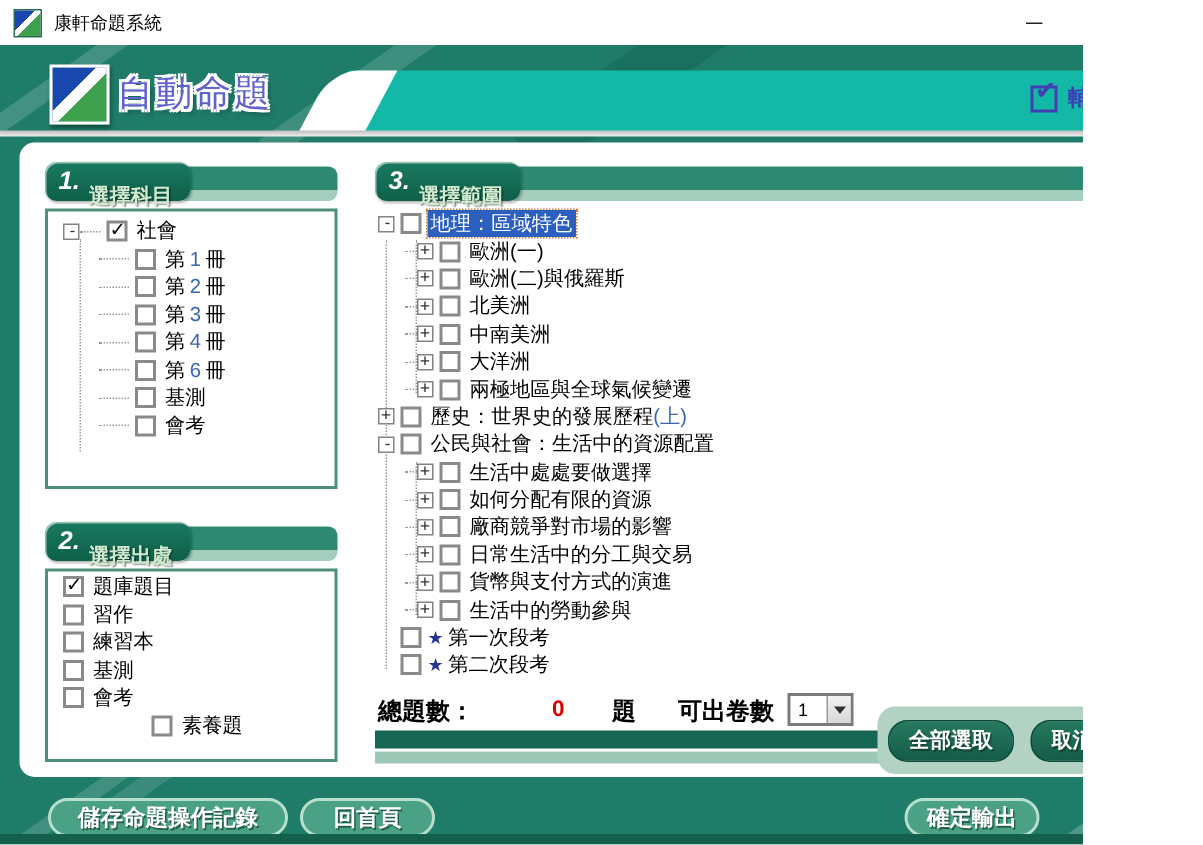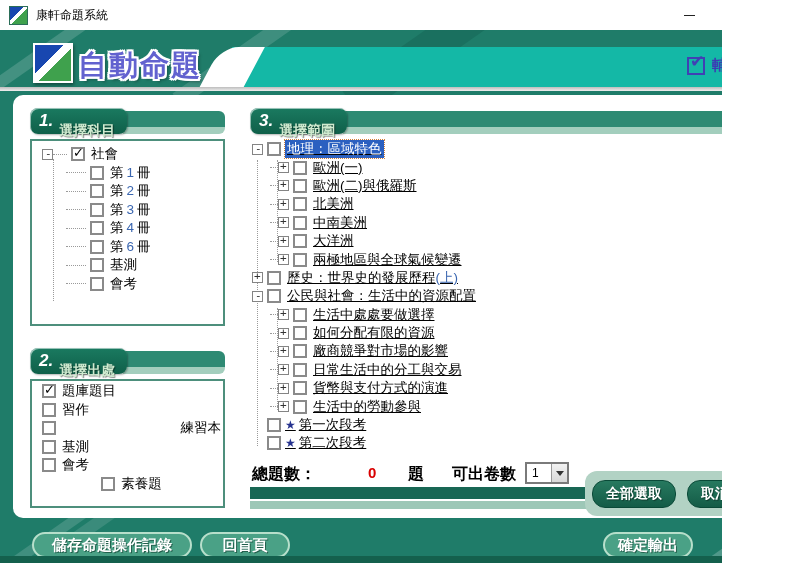--- a/index.html
+++ b/index.html
@@ -15,21 +15,21 @@
   .ic-min{width:11px;height:0;border-top:1px solid #222;display:block;}
   .ic-max{width:9px;height:9px;border:1px solid #222;display:block;}
   .ic-close{position:relative;width:12px;height:12px;display:block;}
   .ic-close::before,.ic-close::after{content:"";position:absolute;left:-1px;top:5px;width:14px;height:1.3px;background:#222;}
   .ic-close::before{transform:rotate(45deg);} .ic-close::after{transform:rotate(-45deg);}
 
   
   .header{position:absolute;left:0;top:30px;width:802px;height:65px;background:#1f7c69;overflow:hidden;}
   .stripe{position:absolute;transform:rotate(-35deg);}
   .logo-badge{position:absolute;left:33px;top:13px;width:36px;height:36px;background:linear-gradient(135deg,#1847b0 40%,#ffffff 40%,#ffffff 55%,#3fa14d 55%);border:2px solid #fff;box-shadow:1px 2px 3px rgba(0,0,0,.4);}
-  .app-title{position:absolute;left:78px;top:16px;font-size:29px;font-weight:bold;letter-spacing:2px;color:#6262cf;
+  .app-title{position:absolute;left:78px;top:16px;font-size:24px;font-weight:normal;letter-spacing:2px;color:#6262cf;
     text-shadow:2px 0 0 #fff,-2px 0 0 #fff,0 2px 0 #fff,0 -2px 0 #fff,2px 2px 0 #fff,-2px -2px 0 #fff,2px -2px 0 #fff,-2px 2px 0 #fff,3px 3px 3px rgba(0,0,0,.35);}
   .white-band{position:absolute;left:232px;top:17px;right:16px;height:41px;background:#14b8a6;border-bottom-right-radius:16px;}
   .white-band::before{content:"";position:absolute;left:-22px;top:0;width:44px;height:100%;background:#fff;transform:skewX(-28deg);border-top-left-radius:18px;}
   .help{position:absolute;right:14px;top:9px;display:flex;align-items:center;gap:7px;cursor:pointer;}
   .help-icon{position:relative;width:14px;height:14px;border:2px solid #4040b4;display:inline-block;}
   .help-icon::after{content:"✔";position:absolute;left:1px;top:-8px;font-size:17px;font-weight:bold;color:#4040b4;}
   .help-label{font-size:15px;font-weight:bold;color:#3c3cb4;}
   .gray-line{position:absolute;left:0;top:57px;width:802px;height:4px;background:linear-gradient(180deg,#bdbdbd,#efefef);}
 
   
@@ -42,21 +42,21 @@
   .hbox{position:absolute;left:0;top:0;width:97px;height:26px;background:linear-gradient(#1a7a60,#0f5f49);border-radius:8px;box-shadow:inset 1px 1px 0 rgba(255,255,255,.55),1px 1px 2px rgba(0,0,0,.3);display:flex;align-items:center;padding-left:9px;box-sizing:border-box;}
   .hnum{font-size:17px;font-weight:bold;font-style:italic;color:#fff;margin-right:6px;}
   .htitle{font-size:14px;font-weight:bold;color:#cfeacf;text-shadow:1px 1px 1px rgba(0,0,0,.45);margin-top:20px;}
 
   
   .pbody{position:absolute;background:#fff;border:2px solid #4d8f7c;box-sizing:border-box;padding:4px 0 0 0;overflow:hidden;}
 
   
   .trow{position:relative;display:flex;align-items:center;font-size:13.5px;color:#000;white-space:nowrap;}
   .p1 .trow,.p2row{height:18.5px;}
-  .p3tree .trow{height:18.4px;text-decoration:underline;}
+  .p3tree .trow{height:18.4px;}
   .expand{flex:0 0 11px;width:11px;height:11px;border:1px solid #848484;background:#fff;box-sizing:border-box;position:relative;display:inline-block;}
   .expand::after{position:absolute;left:1px;top:-3px;font-size:11px;line-height:14px;color:#333;font-family:"DejaVu Sans Mono",monospace;}
   .expand.minus::after{content:"-";left:2px;}
   .expand.plus::after{content:"+";left:1px;}
   .expand.none{visibility:hidden;}
   .cb{flex:0 0 14px;width:14px;height:14px;border:2px solid #8a8a8a;background:#fff;box-sizing:border-box;position:relative;display:inline-block;margin:0 4px;}
   .cb.checked::after{content:"✓";position:absolute;left:0px;top:-4px;font-size:13px;font-weight:bold;color:#000;}
   .conn{display:inline-block;height:0;border-top:1px dotted #9a9a9a;}
   .lbl{padding:0 2px;}
   .lbl.sel{background:#2b60c0;color:#fff;outline:1px dotted #d0803c;}
@@ -213,21 +213,21 @@
       </div>
       <div class="pbody" style="left:17px;top:284px;width:195px;height:129px;padding-top:1px;">
         <div class="trow p2row" style="padding-left:6px;">
           <span class="cb checked"></span>
           <span class="lbl">題庫題目</span>
         </div>
         <div class="trow p2row" style="padding-left:6px;">
           <span class="cb"></span>
           <span class="lbl">習作</span>
         </div>
-        <div class="trow p2row" style="padding-left:6px;justify-content:space-between;">
+        <div class="trow p2row" style="padding-left:6px;">
           <span class="cb"></span>
           <span class="lbl">練習本</span>
         </div>
         <div class="trow p2row" style="padding-left:6px;">
           <span class="cb"></span>
           <span class="lbl">基測</span>
         </div>
         <div class="trow p2row" style="padding-left:6px;">
           <span class="cb"></span>
           <span class="lbl">會考</span>

